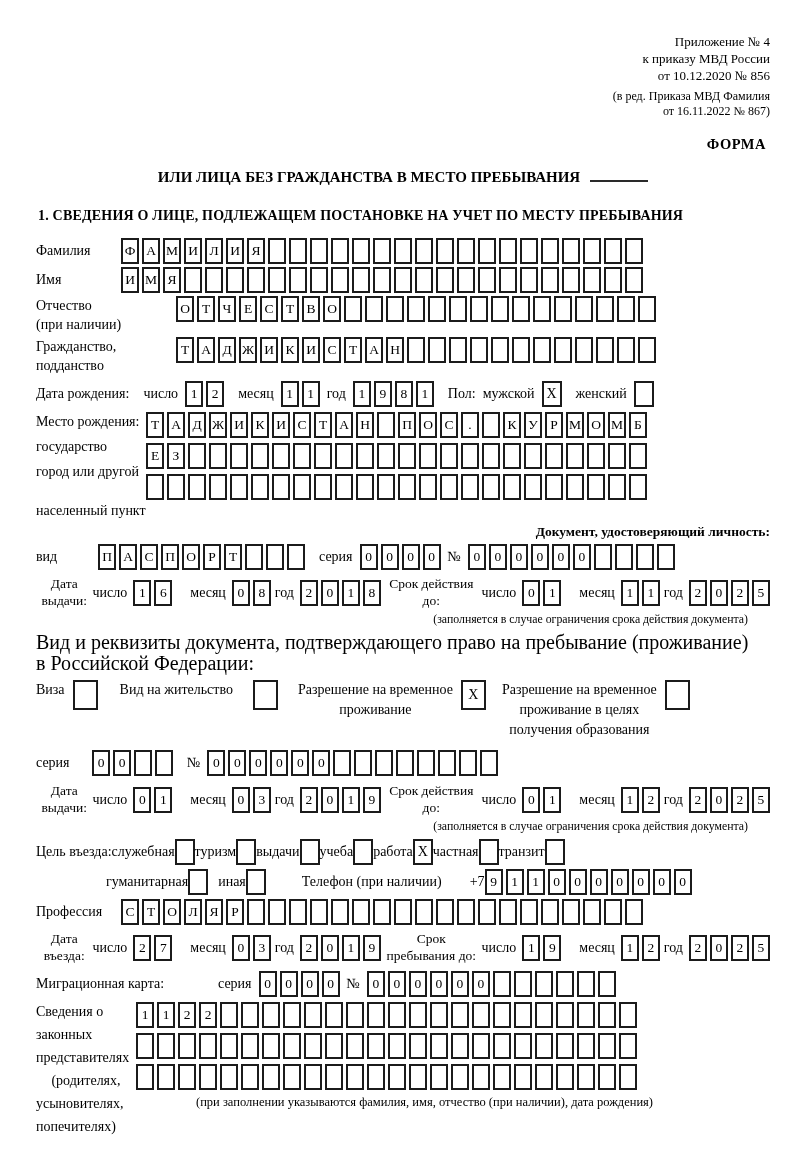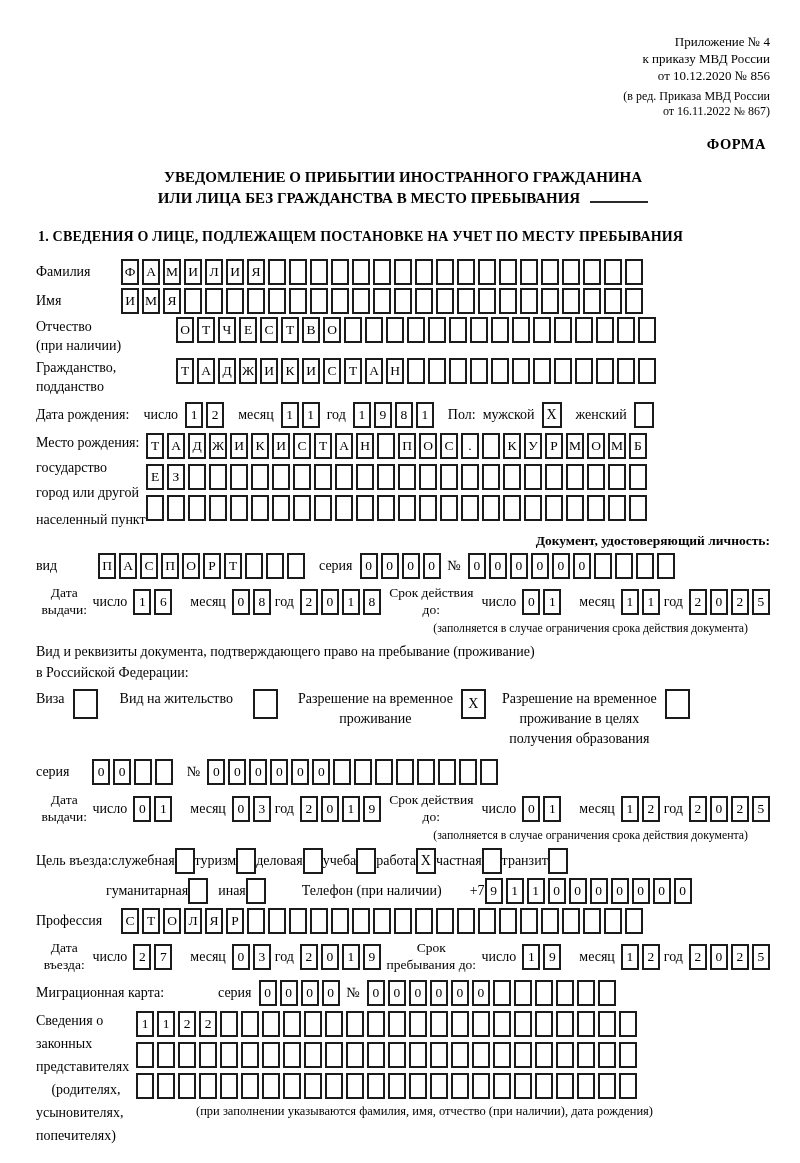--- a/index.html
+++ b/index.html
@@ -42,21 +42,21 @@
 
   .dates { display:flex; margin-top:5px; }
   .dcol { display:flex; }
   .dcol.left  { width:47%; }
   .dcol.right { width:53%; }
   .dhead { text-align:center; font-size:13.5px; line-height:17px; }
   .dline { display:flex; align-items:center; gap:4px; margin-top:2px; }
   .dline .sub { margin-right:2px; }
   .note { text-align:right; font-size:11.8px; padding-right:22px; margin:3px 0 5px 0; }
 
-  .intro { font-size:14px; line-height:21px; margin-top:3px; }
+  .intro { font-size:20px; line-height:21px; margin-top:3px; }
 
   .permitrow { display:flex; align-items:flex-start; margin:6px 0 10px 0; }
   .popt { display:flex; align-items:flex-start; }
   .poptlbl { line-height:20px; }
   .poptlbl.center { text-align:center; }
   .permitrow .chk { margin-left:8px; }
 
   .purposerow { display:flex; align-items:flex-start; margin-bottom:4px; }
   .purposerow .lbl, .purposerow .sub { line-height:26px; }
 
@@ -67,29 +67,28 @@
 </head>
 <body>
 
 <div class="page">
 
   <div class="appendix">
     <div>Приложение № 4</div>
     <div>к приказу МВД России</div>
     <div>от 10.12.2020 № 856</div>
     <div class="rev">
-      <div>(в ред. Приказа МВД России</div>
+      <div>(в ред. Приказа МВД Фамилия</div>
       <div>от 16.11.2022 № 867)</div>
     </div>
   </div>
 
   <div class="forma">ФОРМА</div>
 
   <div class="title">
-    <div>УВЕДОМЛЕНИЕ О ПРИБЫТИИ ИНОСТРАННОГО ГРАЖДАНИНА</div>
     <div><span>ИЛИ ЛИЦА БЕЗ ГРАЖДАНСТВА В МЕСТО ПРЕБЫВАНИЯ</span><span class="tline"></span></div>
   </div>
 
   <div class="sec1">1. СВЕДЕНИЯ О ЛИЦЕ, ПОДЛЕЖАЩЕМ ПОСТАНОВКЕ НА УЧЕТ ПО МЕСТУ ПРЕБЫВАНИЯ</div>
 
   <div class="row">
     <span class="lbl w85">Фамилия</span>
     <span class="cells">
         <span class="cell">Ф</span>
         <span class="cell">А</span>
@@ -238,21 +237,21 @@
     <span class="chk smallgap">X</span>
     <span class="sub inlinegap">женский</span>
     <span class="chk smallgap"></span>
   </div>
 
   <div class="row" style="margin-top:5px;">
     <span class="lblstack w110">
       <div>Место рождения:</div>
       <div style="margin-top:6px;">государство</div>
       <div style="margin-top:6px;">город или другой</div>
-      <div style="margin-top:8px;">населенный пункт</div>
+      <div style="margin-top:20px;">населенный пункт</div>
     </span>
     <span class="stackrows">
       <div class="cells">
           <span class="cell">Т</span>
           <span class="cell">А</span>
           <span class="cell">Д</span>
           <span class="cell">Ж</span>
           <span class="cell">И</span>
           <span class="cell">К</span>
           <span class="cell">И</span>
@@ -520,21 +519,21 @@
     </div>
   </div>
   <div class="note">(заполняется в случае ограничения срока действия документа)</div>
 
   <div class="purposerow">
     <span class="lbl">Цель въезда:</span>
     <span class="sub">служебная</span>
     <span class="chk"></span>
     <span class="sub">туризм</span>
     <span class="chk"></span>
-    <span class="sub">деловая</span>
+    <span class="sub">выдачи</span>
     <span class="chk"></span>
     <span class="sub">учеба</span>
     <span class="chk"></span>
     <span class="sub">работа</span>
     <span class="chk">X</span>
     <span class="sub">частная</span>
     <span class="chk"></span>
     <span class="sub">транзит</span>
     <span class="chk"></span>
   </div>

